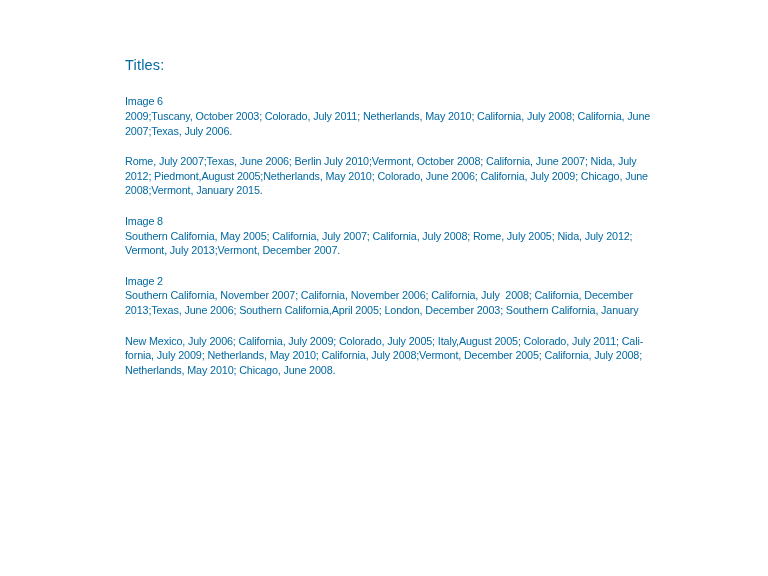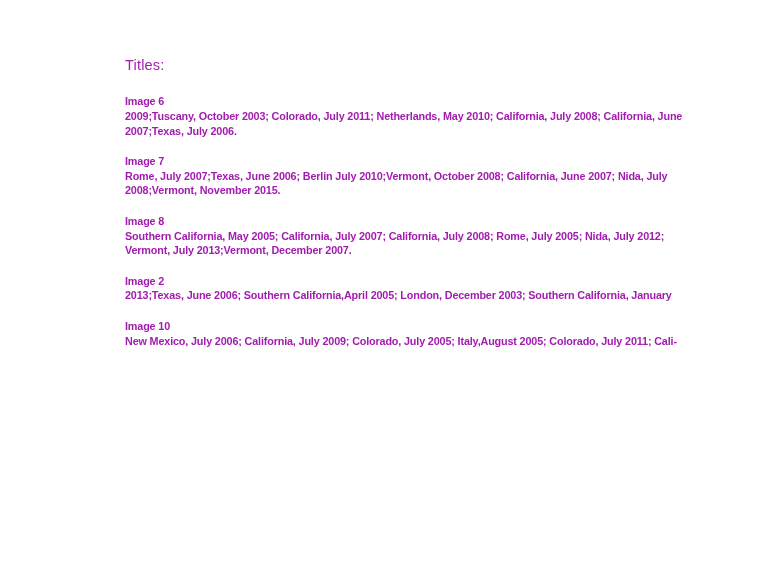--- a/index.html
+++ b/index.html
@@ -13,38 +13,37 @@
     overflow: hidden;
   }
   .page {
     position: absolute;
     top: 0;
     left: 0;
     width: 615px;
     height: 576px;
     background: #ffffff;
     font-family: "Liberation Sans", sans-serif;
-    color: #a21caf;
+    color: #0369a1;
   }
   .content {
     position: absolute;
     left: 125px;
     top: 55px;
     width: 575px;
   }
   .doc-title {
     font-size: 14.5px;
     line-height: 20px;
     letter-spacing: 0.2px;
     margin: 0 0 19px 0;
     white-space: pre;
   }
   .entry {
     margin: 0 0 15.5px 0;
-    font-weight: bold;
   }
   .entry-heading,
   .entry-line {
     font-size: 10.8px;
     line-height: 14.8px;
     letter-spacing: -0.15px;
     white-space: pre;
   }
 </style>
 </head>
@@ -55,35 +54,37 @@
 
     <div class="doc-title">Titles:</div>
 
     <div class="entry">
       <div class="entry-heading">Image 6</div>
       <div class="entry-line">2009;Tuscany, October 2003; Colorado, July 2011; Netherlands, May 2010; California, July 2008; California, June</div>
       <div class="entry-line">2007;Texas, July 2006.</div>
     </div>
 
     <div class="entry">
-      <div class="entry-heading">Image 7</div>
       <div class="entry-line">Rome, July 2007;Texas, June 2006; Berlin July 2010;Vermont, October 2008; California, June 2007; Nida, July</div>
-      <div class="entry-line">2008;Vermont, November 2015.</div>
+      <div class="entry-line">2012; Piedmont,August 2005;Netherlands, May 2010; Colorado, June 2006; California, July 2009; Chicago, June</div>
+      <div class="entry-line">2008;Vermont, January 2015.</div>
     </div>
 
     <div class="entry">
       <div class="entry-heading">Image 8</div>
       <div class="entry-line">Southern California, May 2005; California, July 2007; California, July 2008; Rome, July 2005; Nida, July 2012;</div>
       <div class="entry-line">Vermont, July 2013;Vermont, December 2007.</div>
     </div>
 
     <div class="entry">
       <div class="entry-heading">Image 2</div>
+      <div class="entry-line">Southern California, November 2007; California, November 2006; California, July  2008; California, December</div>
       <div class="entry-line">2013;Texas, June 2006; Southern California,April 2005; London, December 2003; Southern California, January</div>
     </div>
 
     <div class="entry">
-      <div class="entry-heading">Image 10</div>
       <div class="entry-line">New Mexico, July 2006; California, July 2009; Colorado, July 2005; Italy,August 2005; Colorado, July 2011; Cali-</div>
+      <div class="entry-line">fornia, July 2009; Netherlands, May 2010; California, July 2008;Vermont, December 2005; California, July 2008;</div>
+      <div class="entry-line">Netherlands, May 2010; Chicago, June 2008.</div>
     </div>
 
   </div>
 </div>
 
 </body></html>

